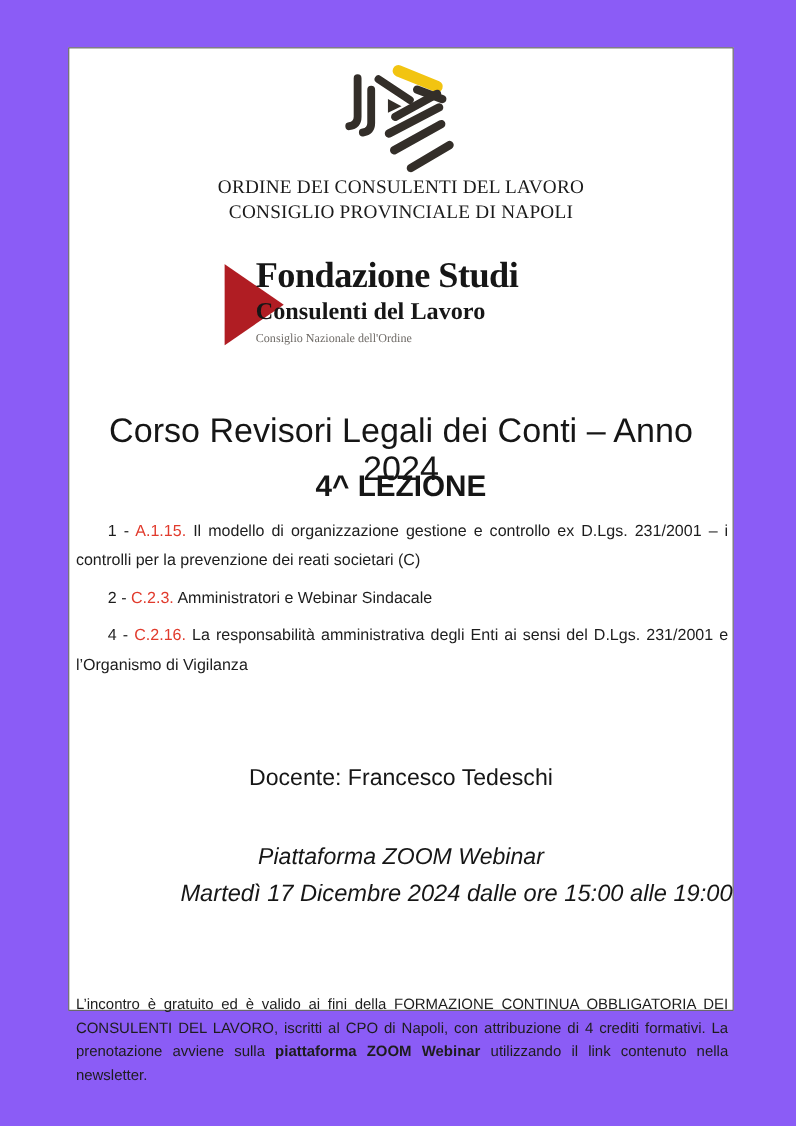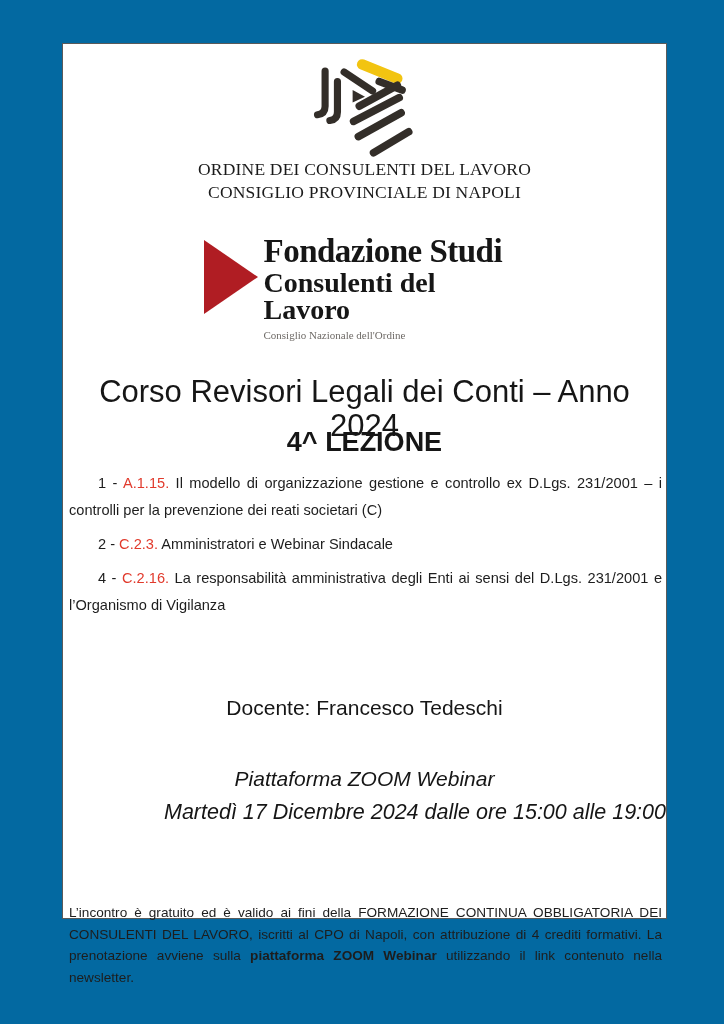--- a/index.html
+++ b/index.html
@@ -6,33 +6,33 @@
     --accent-red:#e13a2c;
     --logo-red:#b01d23;
     --logo-yellow:#f2c411;
     --logo-dark:#332e29;
     --frame:#5a5a5a;
     --text:#1c1c1c;
     --muted:#6e6a66;
   }
   *{margin:0;padding:0;box-sizing:border-box;}
   body{background:#ffffff;font-family:"Liberation Sans",sans-serif;color:var(--text);}
-  .page{position:relative;width:724px;height:1024px;background:#0369a1;overflow:hidden;}
+  .page{position:relative;width:724px;height:1024px;background:#8b5cf6;overflow:hidden;}
   .frame{position:absolute;left:62px;top:43px;width:605px;height:876px;border:1px solid var(--frame);background:#ffffff;}
 
   .logo-mark{position:absolute;top:9px;left:50%;transform:translateX(-50%);width:136px;height:114px;}
 
   .org-lines{position:absolute;top:114px;left:0;width:100%;text-align:center;
     font-family:"Liberation Serif",serif;font-size:17.5px;line-height:23px;color:#1a1a1a;letter-spacing:.2px;}
 
-  .fondazione{position:absolute;top:190px;left:50%;transform:translateX(-50%);width:322px;height:100px;padding-left:31px;}
+  .fondazione{position:absolute;top:190px;left:50%;transform:translateX(-50%);width:322px;height:100px;}
   .fondazione .tri{position:absolute;left:0;top:6px;width:54px;height:74px;}
   .fondazione .stack{position:relative;margin-left:29px;font-family:"Liberation Serif",serif;}
   .fondazione .l1{font-size:33px;line-height:35px;font-weight:bold;letter-spacing:-.5px;color:#161616;}
-  .fondazione .l2{font-size:28px;line-height:27px;font-weight:bold;color:#161616;}
+  .fondazione .l2{font-size:22px;line-height:27px;font-weight:bold;color:#161616;}
   .fondazione .l3{font-size:11px;line-height:25px;color:var(--muted);}
 
   .course-title{position:absolute;top:331px;left:0;width:100%;text-align:center;
     font-size:31px;line-height:34px;font-weight:normal;color:#161616;}
   .lesson-title{position:absolute;top:382px;left:0;width:100%;text-align:center;
     font-size:27px;line-height:32px;font-weight:bold;color:#161616;}
 
   .agenda{position:absolute;top:426px;left:6px;width:593px;}
   .agenda p{font-size:14.6px;line-height:27px;margin:0 0 7px;text-align:justify;text-indent:29px;color:#1d1d1d;}
   .agenda .code{color:var(--accent-red);}

